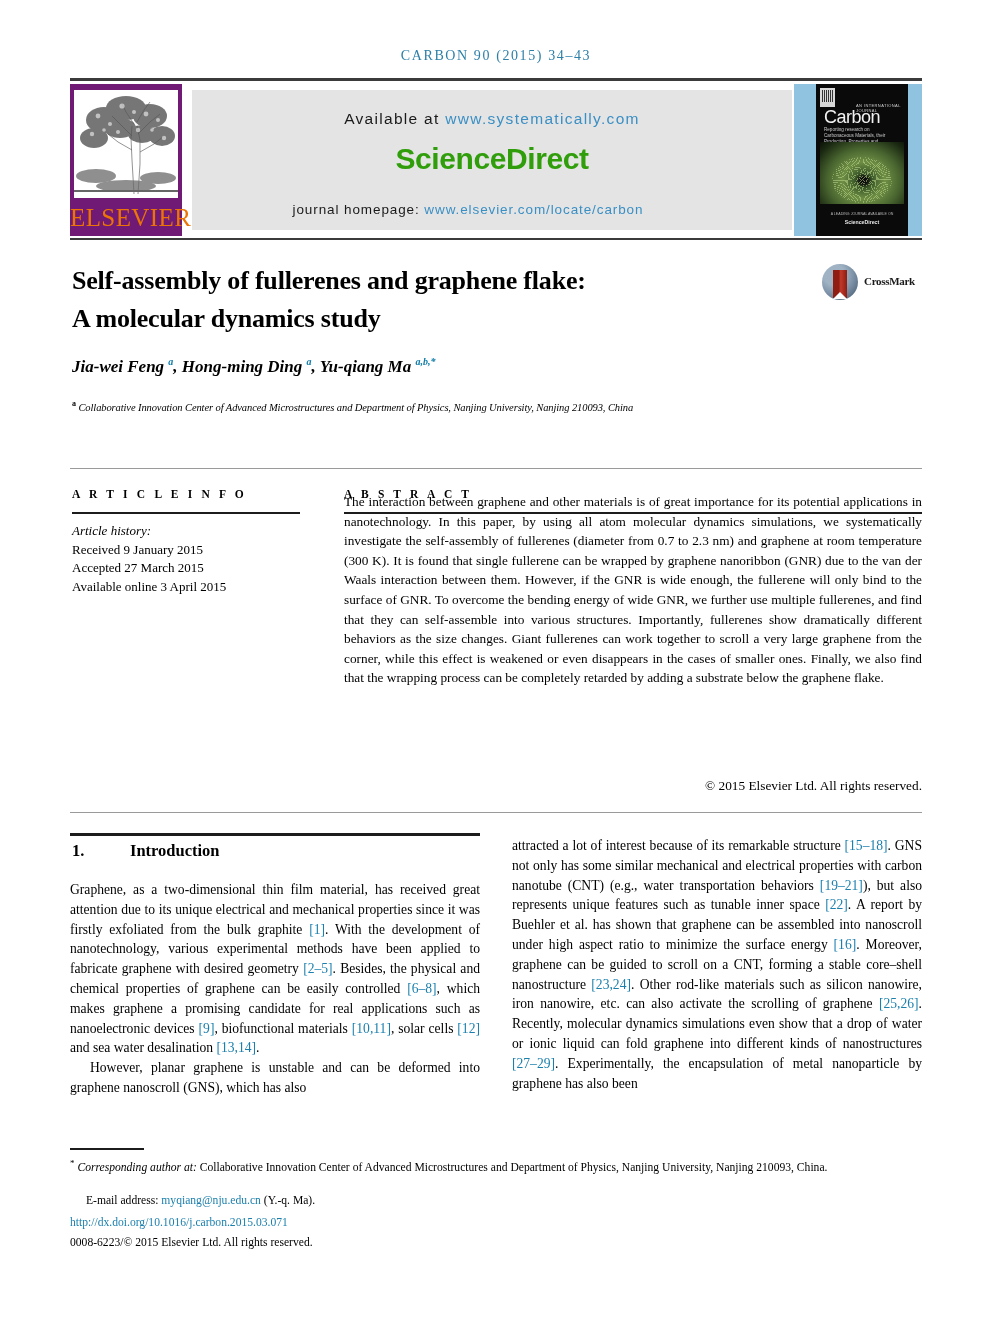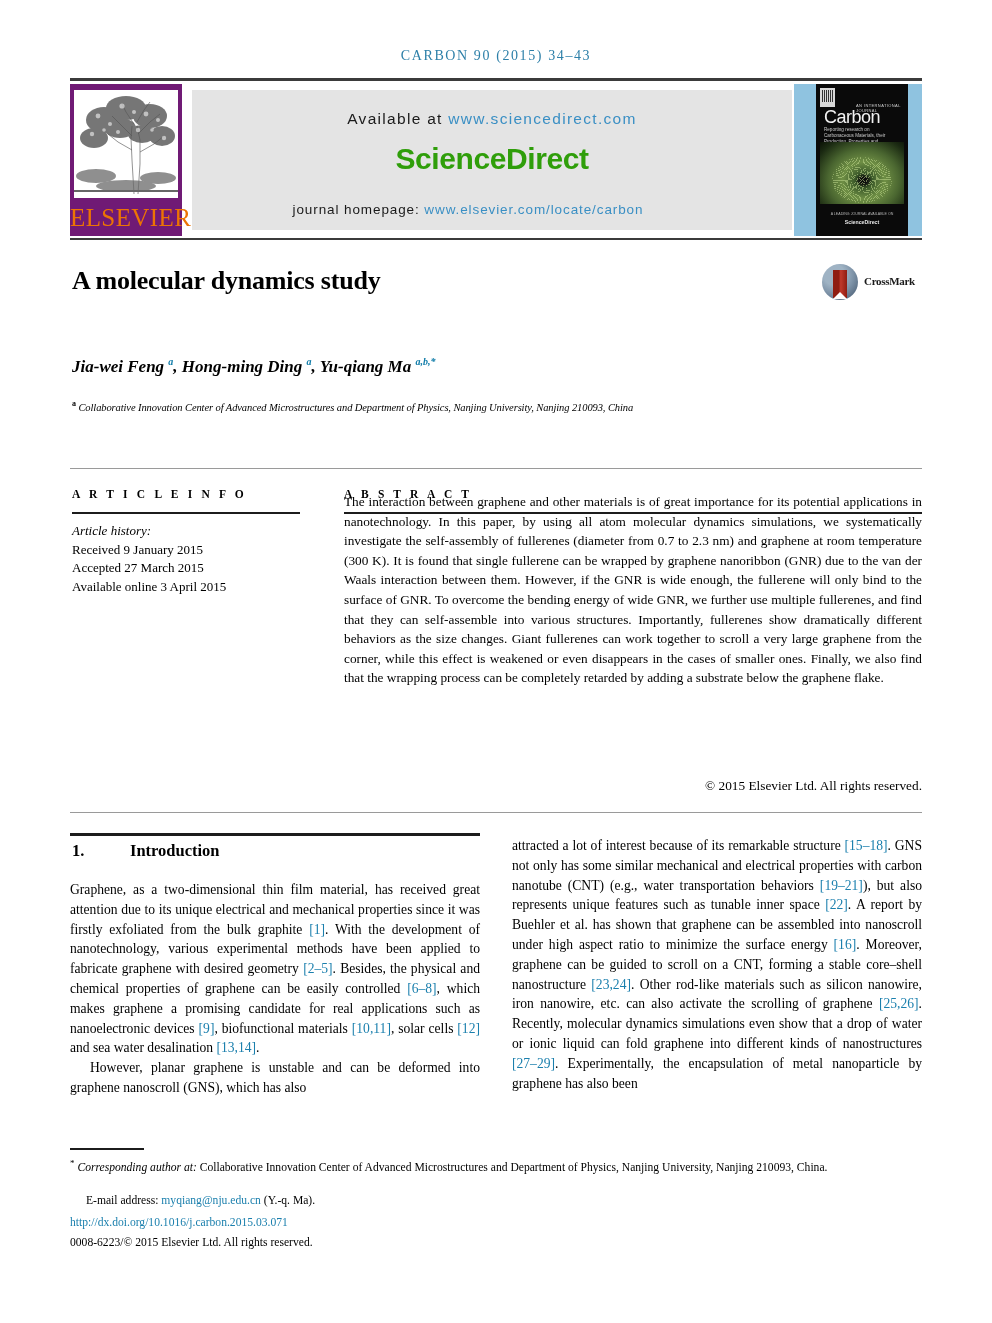--- a/index.html
+++ b/index.html
@@ -359,21 +359,21 @@
           </g>
           <rect x="0" y="100" width="104" height="2" fill="#666"></rect>
         </svg>
       </div>
       <div class="elsevier-word">ELSEVIER</div>
     </div>
 
     <div class="sd-box">
       <div class="sd-avail">
         <span>Available at</span>
-        <span class="url">www.sciencedirect.com</span>
+        <span class="url">www.systematically.com</span>
       </div>
       <div class="sd-logo">ScienceDirect</div>
       <div class="sd-home">
         <span>journal homepage:</span>
         <span class="url">www.elsevier.com/locate/carbon</span>
       </div>
     </div>
 
     <div class="cover">
       <div class="cover-inner">
@@ -383,20 +383,21 @@
         <div class="cover-sub">Reporting research on Carbonaceous Materials, their Production, Properties and Applications</div>
         <div class="cover-photo"></div>
         <div class="cover-foot1">A LEADING JOURNAL AVAILABLE ON</div>
         <div class="cover-foot2">ScienceDirect</div>
       </div>
     </div>
   </div>
   <div class="rule-banner-bottom"></div>
 
   <div class="title">
+    <div>Self-assembly of fullerenes and graphene flake:</div>
     <div>A molecular dynamics study</div>
   </div>
 
   <div class="crossmark">
     <div class="cm-circle">
       <div class="cm-book"></div>
     </div>
     <div class="cm-text">CrossMark</div>
   </div>
 

